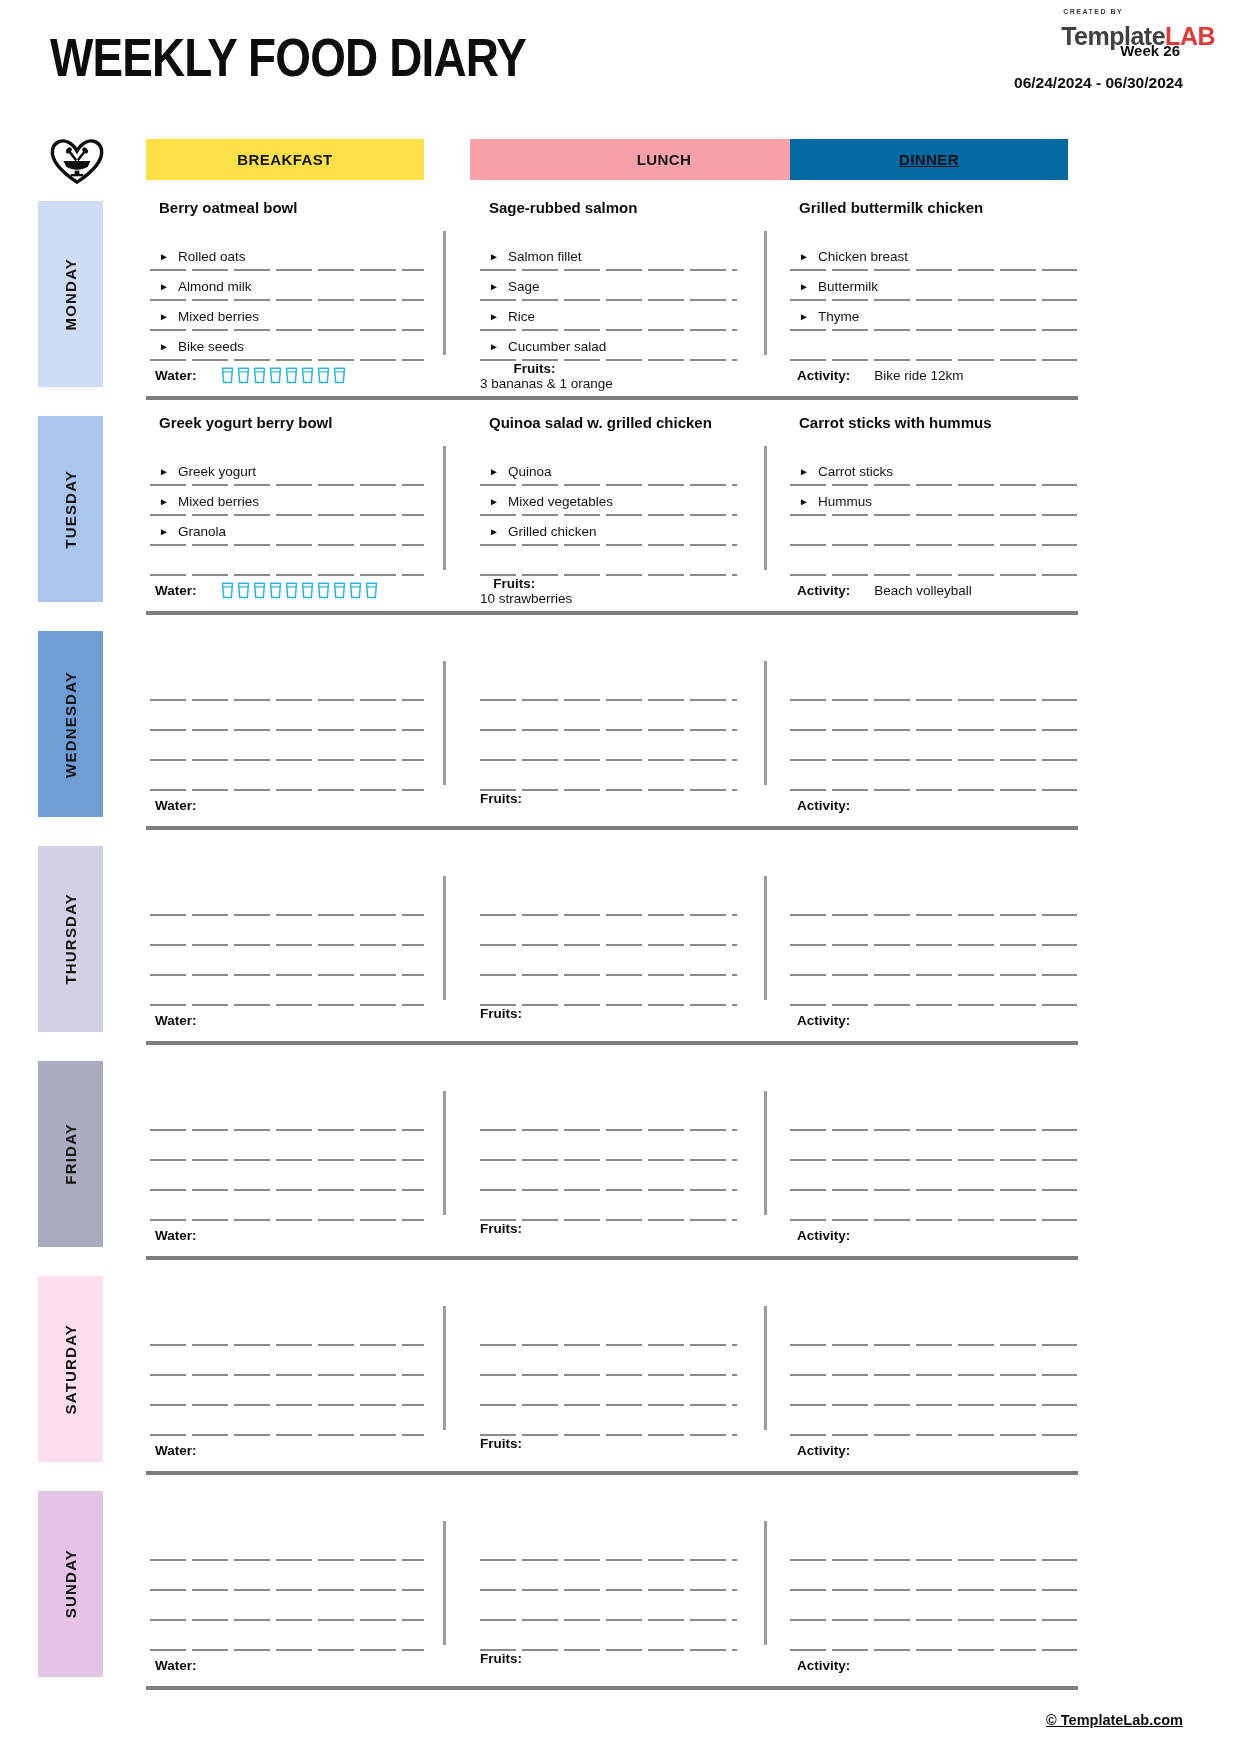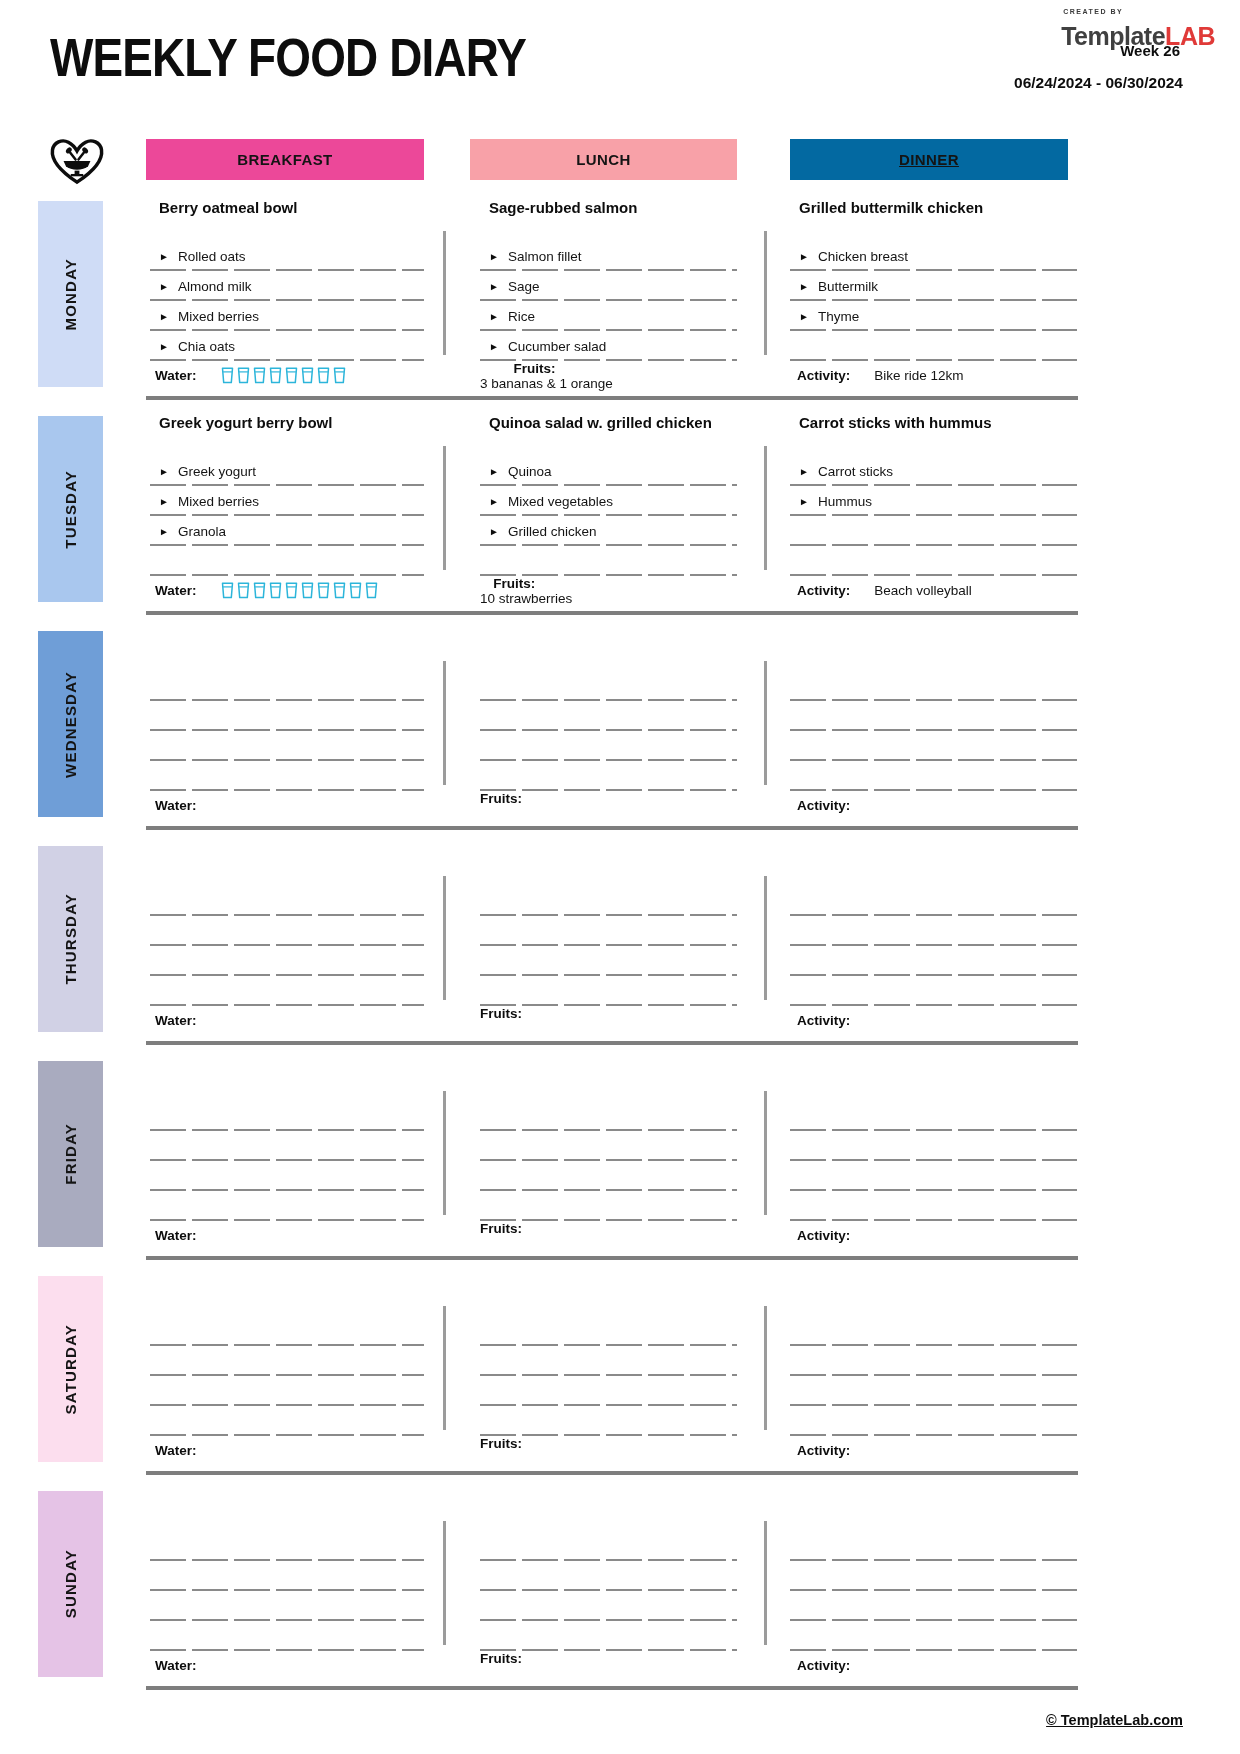--- a/index.html
+++ b/index.html
@@ -17,21 +17,21 @@
   .brand{font-size:25px;font-weight:bold;letter-spacing:-0.5px;white-space:nowrap;margin-top:9px;}
   .brand .brand-a{color:#404040;}
   .brand .brand-b{color:#e03a38;}
   .week-label{position:absolute;top:42px;right:60px;font-size:15px;font-weight:bold;color:#0d0d0d;}
   .date-range{position:absolute;top:74px;right:57px;font-size:15.5px;font-weight:bold;color:#0d0d0d;}
 
   
   .col-head{position:absolute;top:139px;height:41px;line-height:41px;text-align:center;
     font-size:15px;font-weight:bold;letter-spacing:0.4px;color:#141414;}
   .col-head.bh{left:146px;width:278px;}
-  .col-head.lh{left:470px;width:267px;}
+  .col-head.lh{left:470px;width:320px;padding-left:34px;}
   .col-head.dh{left:790px;width:278px;}
   .heart-logo{position:absolute;left:48px;top:136px;}
 
   
   #days-container{position:absolute;top:185px;left:38px;width:1040px;}
   .day-row{position:relative;height:215px;}
   .day-tab{position:absolute;left:0;top:16px;width:65px;height:186px;
     display:flex;align-items:center;justify-content:center;}
   .day-name{writing-mode:vertical-rl;transform:rotate(180deg);
     font-size:15px;font-weight:bold;letter-spacing:1.2px;color:#141414;}
@@ -88,21 +88,21 @@
       <ellipse cx="21.5" cy="15" rx="2.5" ry="3.5" transform="rotate(42 21.5 15)" fill="#0d0d0d"></ellipse>
       <path d="M23 17.5 L28.5 24.5" stroke="#0d0d0d" stroke-width="2.6" stroke-linecap="round"></path>
       <ellipse cx="38.5" cy="15" rx="2.5" ry="3.5" transform="rotate(-42 38.5 15)" fill="#0d0d0d"></ellipse>
       <path d="M37 17.5 L31.5 24.5" stroke="#0d0d0d" stroke-width="2.6" stroke-linecap="round"></path>
       <path d="M16 26 H44 L41.5 31.5 A14 8.5 0 0 1 18.5 31.5 Z" fill="#0d0d0d"></path>
       <rect x="27.5" y="36" width="5" height="3.5" fill="#0d0d0d"></rect>
       <rect x="23.5" y="39.5" width="13" height="2.4" fill="#0d0d0d"></rect>
     </svg>
   </span>
 
-  <div class="col-head bh" style="background: #ec4899;">BREAKFAST</div>
+  <div class="col-head bh" style="background: #fde047;">BREAKFAST</div>
   <div class="col-head lh" style="background: rgb(248, 161, 168);">LUNCH</div>
   <div class="col-head dh" style="background: #0369a1; text-decoration: underline;">DINNER</div>
 
   <div id="days-container">
       <div class="day-row">
     <div class="day-tab" style="background: rgb(207, 220, 246);">
       <span class="day-name">MONDAY</span>
     </div>
 
     <div class="meal col-breakfast">
@@ -114,21 +114,21 @@
       <div class="item-row">
             <span class="bullet">►</span>
             <span class="item-text">Almond milk</span>
           </div>
       <div class="item-row">
             <span class="bullet">►</span>
             <span class="item-text">Mixed berries</span>
           </div>
       <div class="item-row">
             <span class="bullet">►</span>
-            <span class="item-text">Chia oats</span>
+            <span class="item-text">Bike seeds</span>
           </div>
     </div>
 
     <div class="vdiv vdiv1"></div>
 
     <div class="meal col-lunch">
       <div class="meal-title">Sage-rubbed salmon</div>
       <div class="item-row">
             <span class="bullet">►</span>
             <span class="item-text">Salmon fillet</span>

